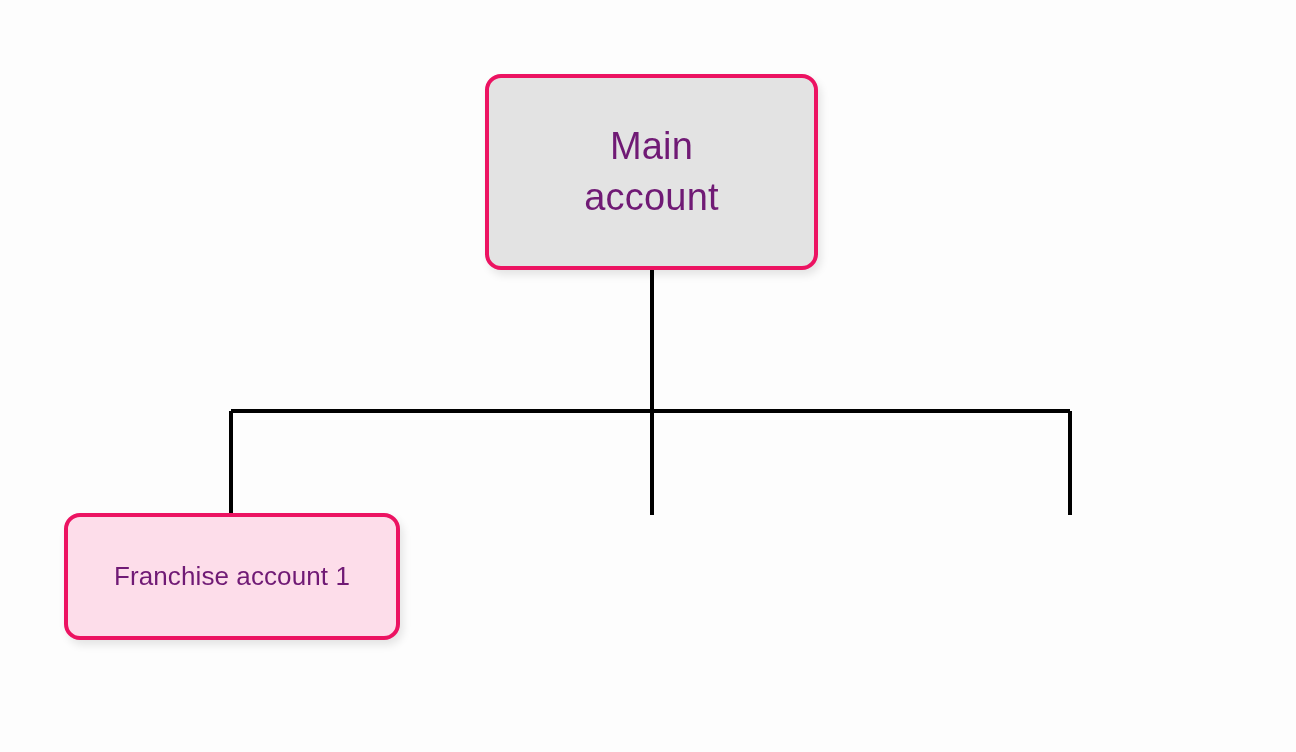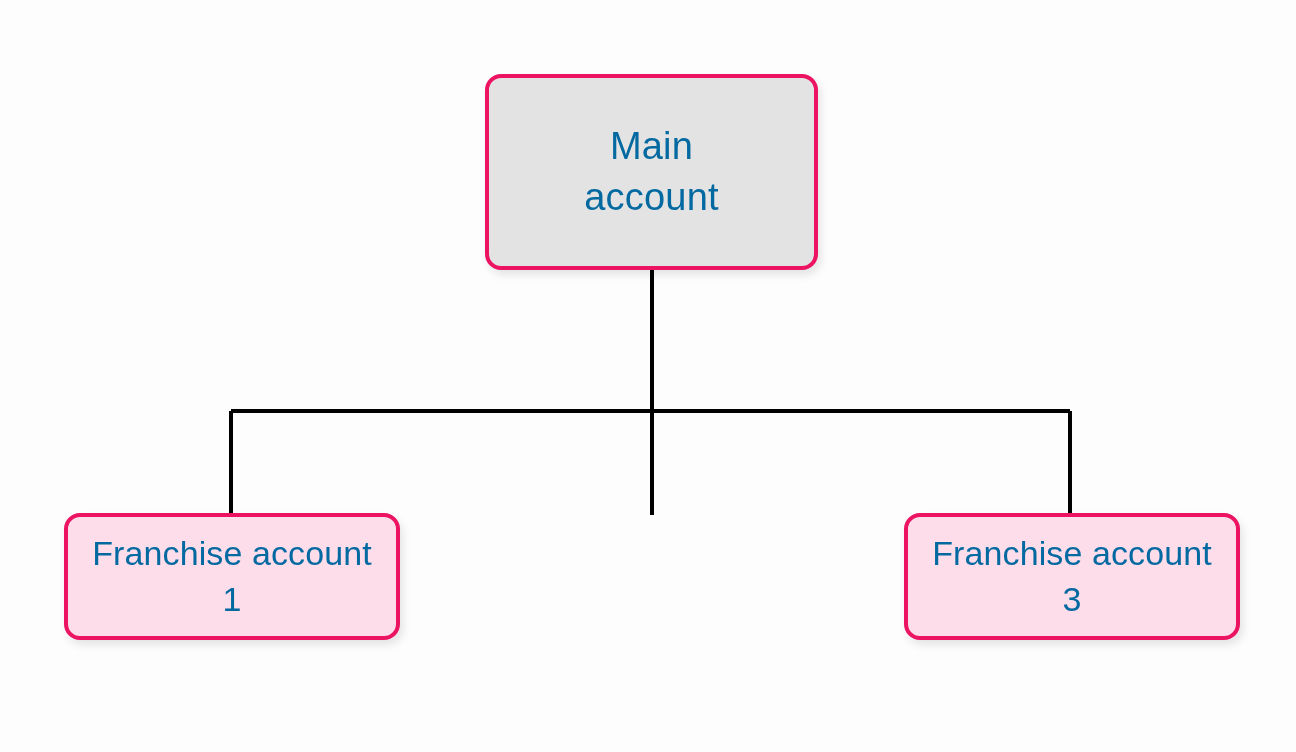--- a/index.html
+++ b/index.html
@@ -37,21 +37,21 @@
     position: absolute;
     box-sizing: border-box;
     display: flex;
     align-items: center;
     justify-content: center;
     text-align: center;
     border-style: solid;
     border-width: 4px;
     border-radius: 16px;
     box-shadow: 3px 5px 9px rgba(0,0,0,0.10);
-    color: #0369a1;
+    color: #701a75;
     line-height: 1.35;
     z-index: 2;
   }
 
   
   #node-main {
     left: 485px;
     top: 74px;
     width: 333px;
     height: 196px;
@@ -64,21 +64,21 @@
     max-width: 210px;
   }
 
   
   .node-child {
     top: 513px;
     width: 336px;
     height: 127px;
     background: #fdddea;
     border-color: #ec1362;
-    font-size: 34px;
+    font-size: 26px;
     letter-spacing: 0.1px;
   }
   #node-child-1 { left: 64px; }
   #node-child-2 { left: 484px; }
   #node-child-3 { left: 904px; }
 
   .node-label {
     display: block;
     padding: 0 10px;
   }
@@ -100,17 +100,14 @@
 
   <div class="node" id="node-main">
     <span class="node-label">Main account</span>
   </div>
 
   <div class="node node-child" id="node-child-1">
     <span class="node-label">Franchise account 1</span>
   </div>
 
 
-  <div class="node node-child" id="node-child-3">
-    <span class="node-label">Franchise account 3</span>
-  </div>
 
 </div>
 
 </body></html>

